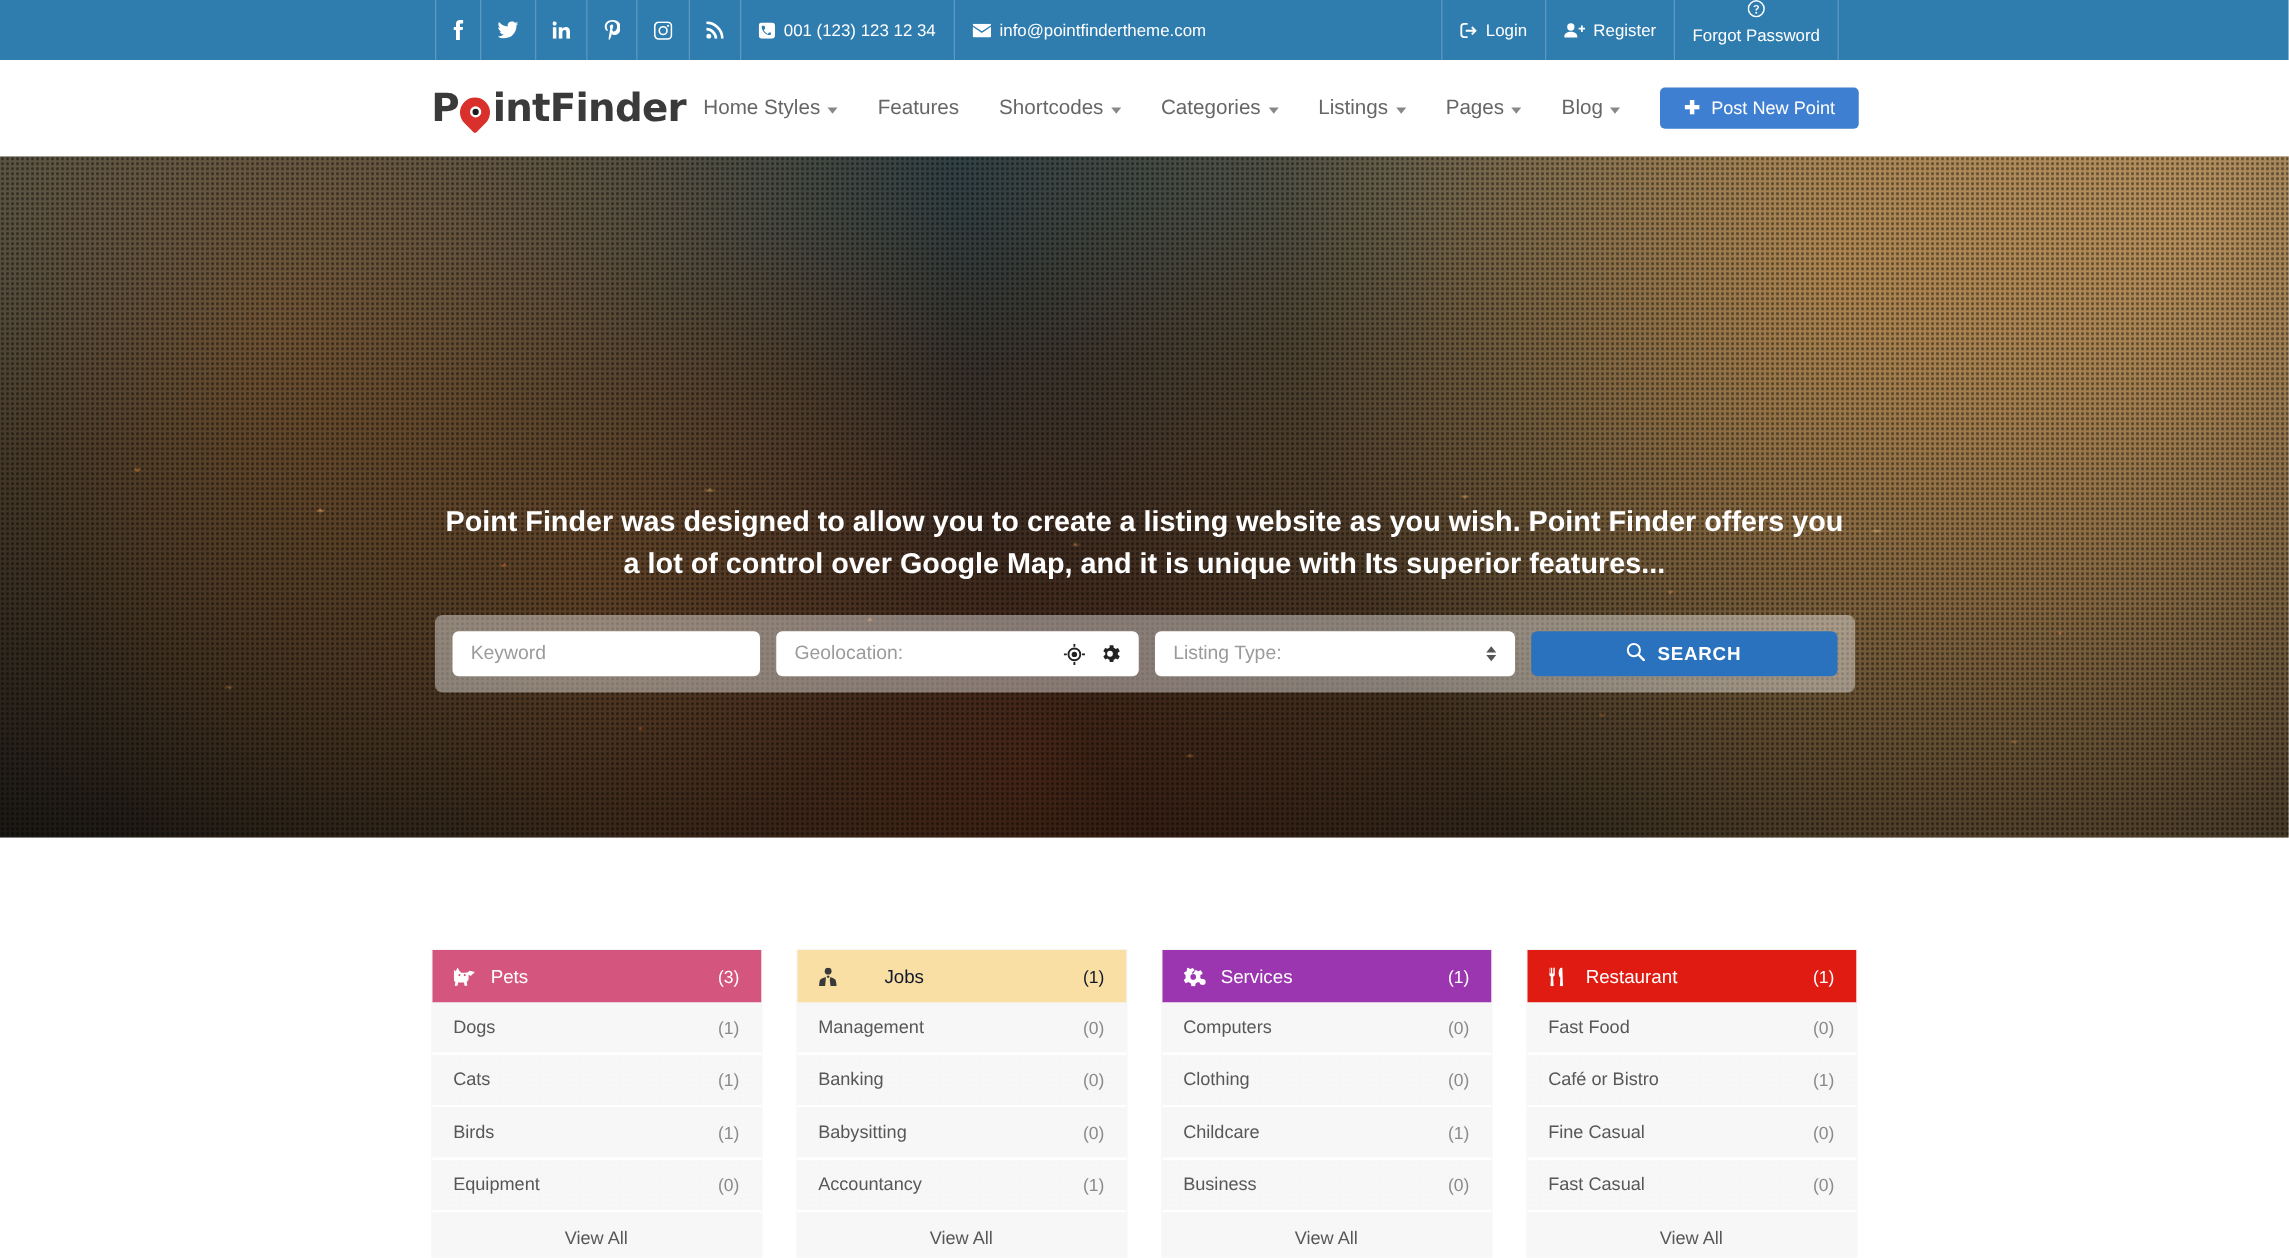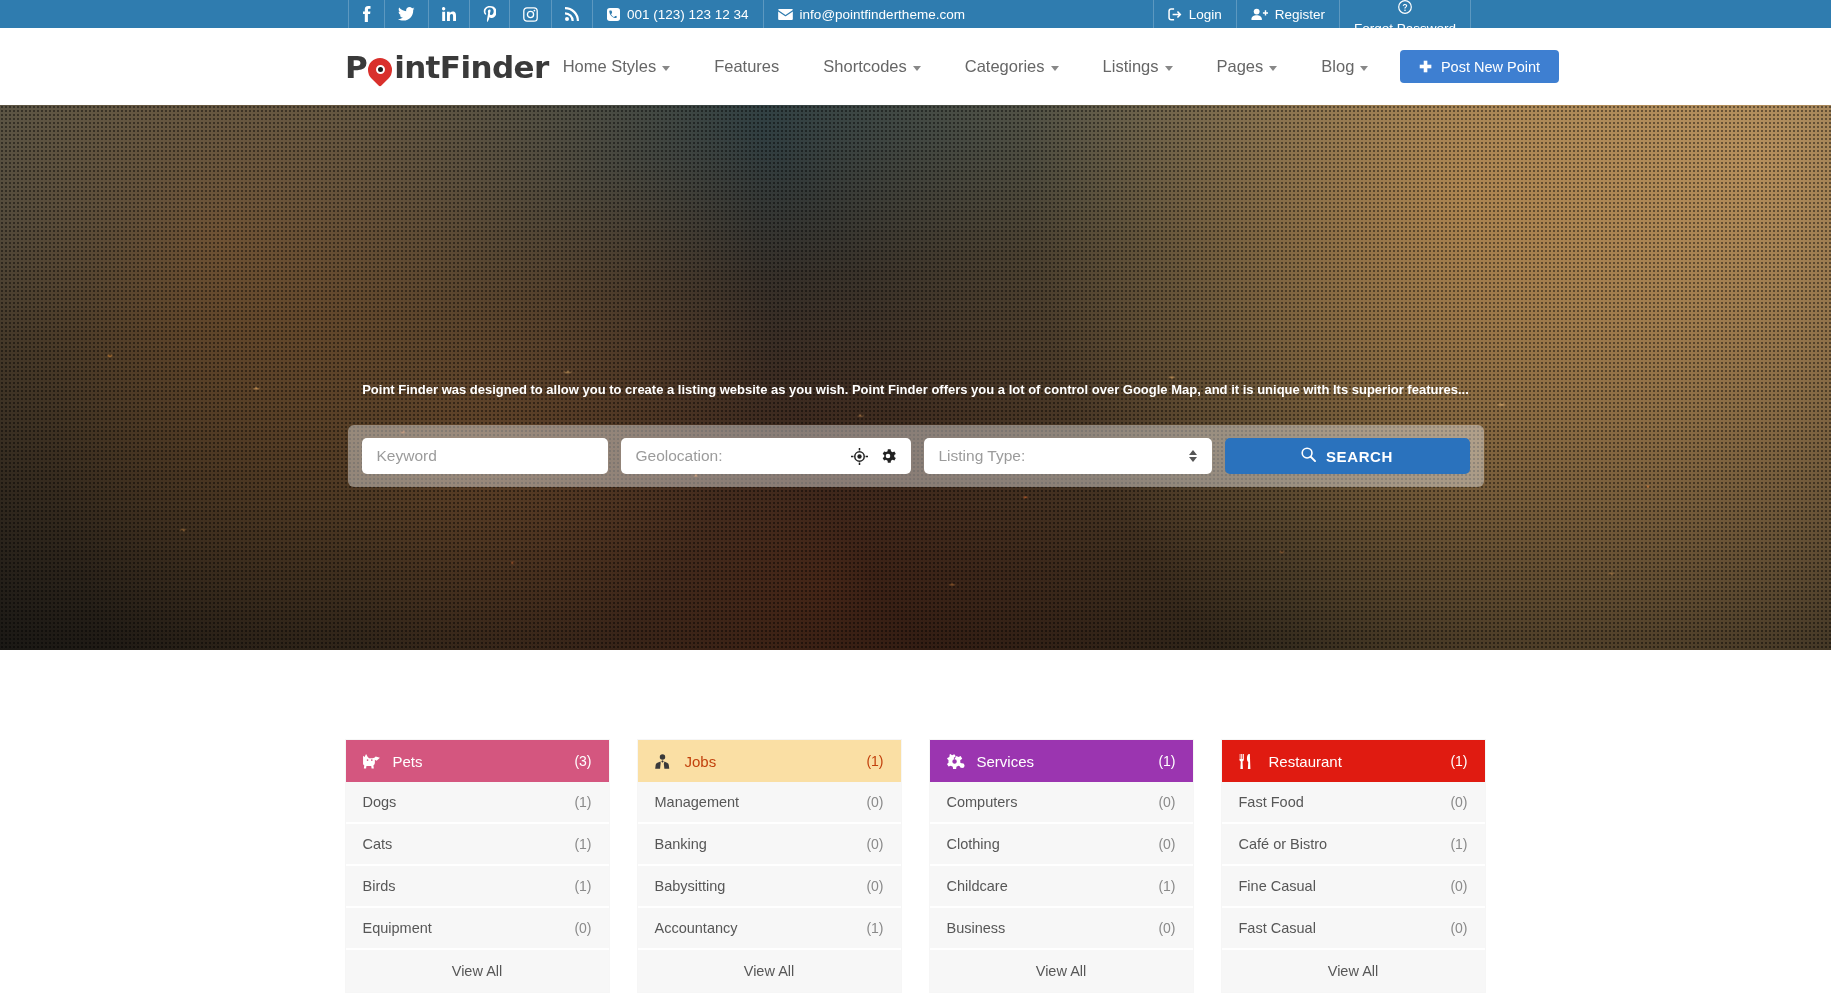--- a/index.html
+++ b/index.html
@@ -6,21 +6,21 @@
   html,body { width:1831px; height:1006px; }
   body {
     font-family:"Liberation Sans", sans-serif;
     background:#ffffff;
     color:#555;
     overflow:hidden;
   }
 
   
   .topbar{
-    height:28px;
+    height:48px;
     background:#2f7caf;
     display:flex;
     align-items:stretch;
     color:#fff;
     font-size:13.5px;
   }
   .topbar-left{ display:flex; margin-left:348px; align-items:stretch; }
   .topbar-right{ display:flex; margin-left:auto; margin-right:360px; align-items:stretch; }
   .tb-item{
     display:flex; align-items:center; gap:7px;
@@ -66,21 +66,21 @@
     transform:rotate(-45deg);
   }
   .logo .pin .dot{
     position:absolute; left:8px; top:7px;
     width:9px; height:9px; border-radius:50%;
     background:#1b1b1b;
     border:2px solid #fff;
   }
   .nav{
     margin-left:auto;
-    display:flex; align-items:center; gap:16px;
+    display:flex; align-items:center; gap:4px;
     font-size:16.5px;
     color:#666;
   }
   .nav-item{
     padding:0 14px;
     display:flex; align-items:center; gap:6px;
     cursor:pointer;
     white-space:nowrap;
   }
   .caret{
@@ -158,21 +158,21 @@
   .hero-title{
     color:#fff;
     font-size:37px;
     font-weight:bold;
     text-align:center;
     letter-spacing:.2px;
     font-family:"Liberation Sans", sans-serif;
   }
   .hero-sub{
     color:#fff;
-    font-size:13px;
+    font-size:23px;
     font-weight:bold;
     text-align:center;
     max-width:1120px;
     line-height:1.42;
     margin-top:14px;
   }
 
   
   .searchwrap{
     margin-top:26px;
@@ -484,21 +484,21 @@
       <span class="cr-count">(1)</span>
     </div>
     <div class="card-row">
       <span>Equipment</span>
       <span class="cr-count">(0)</span>
     </div>
     <div class="card-foot">View All</div>
   </div>
 
   <div class="card">
-    <div class="card-head" style="background:#fadfa4;color:#c2410c;">
+    <div class="card-head" style="background:#fadfa4;color:#0f172a;gap:23px;">
       <span class="ch-icon">
         <svg width="15" height="15" viewBox="0 0 16 16">
             <circle cx="8" cy="3.1" r="2.9" fill="#3a3a3a"></circle>
             <path fill="#3a3a3a" d="M8 6.6 6.6 7.8 8 9.2l1.4-1.4L8 6.6zM6 8.1 2.6 9.4A3.2 3.2 0 0 0 .6 12.4L.2 15.8h5.2l.6-5.4L6 8.1zm4 0-.6 2.3.6 5.4h5.2l-.4-3.4a3.2 3.2 0 0 0-2-3L10 8.1z"></path>
           </svg>
       </span>
       <span>Jobs</span>
       <span class="ch-count">(1)</span>
     </div>
     <div class="card-row">

